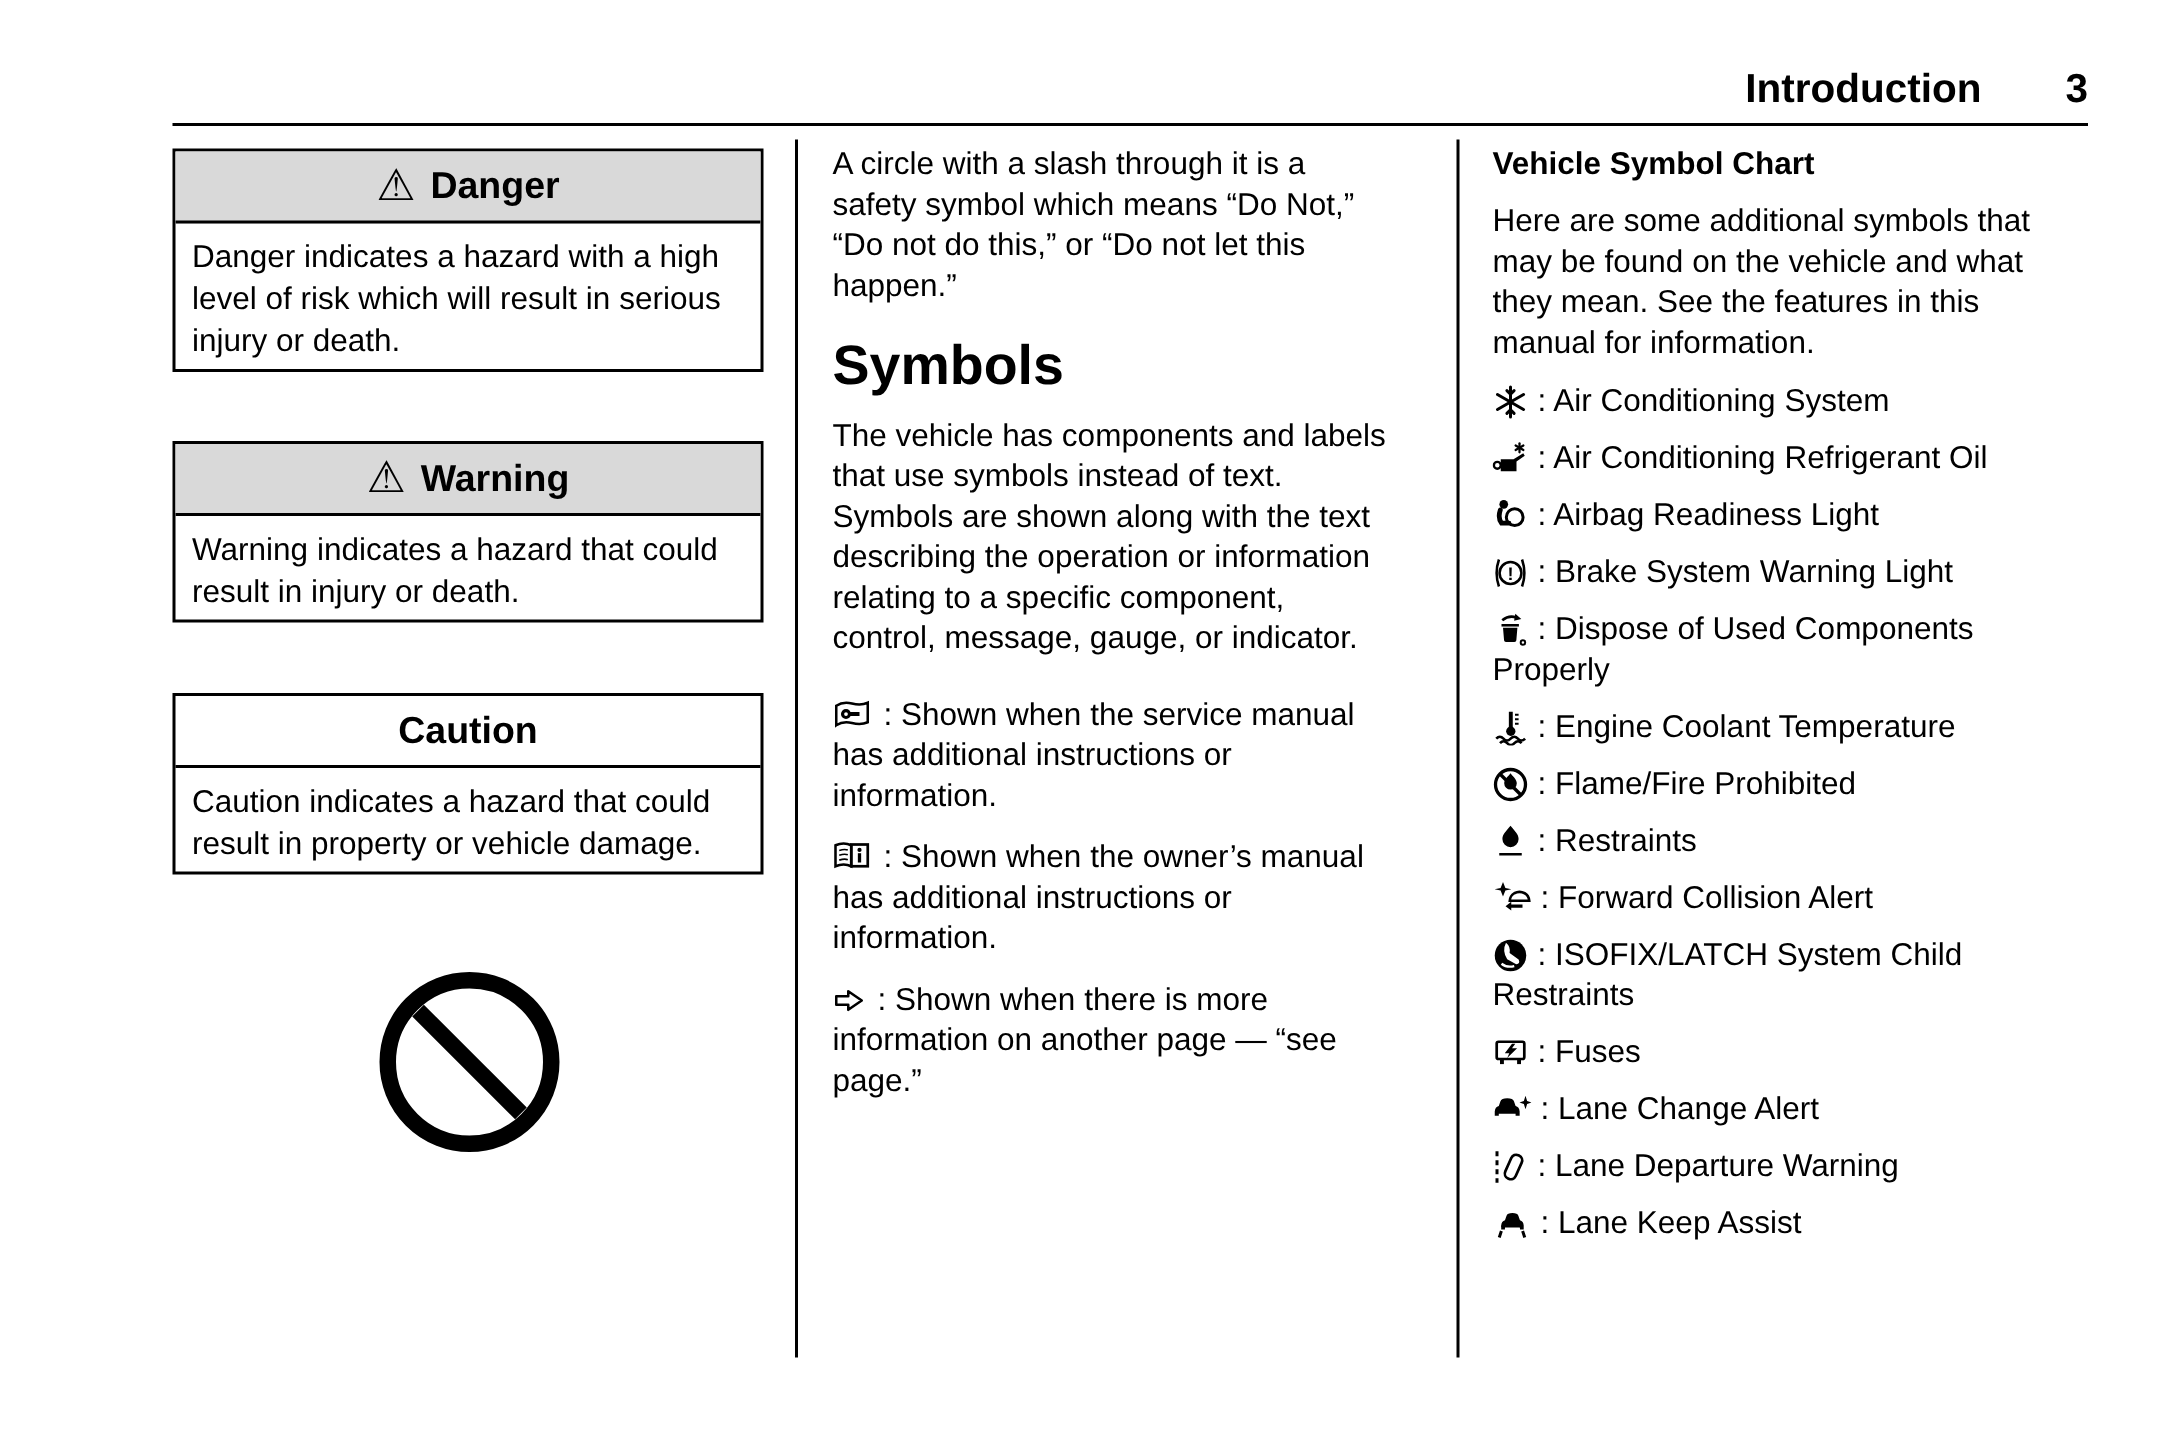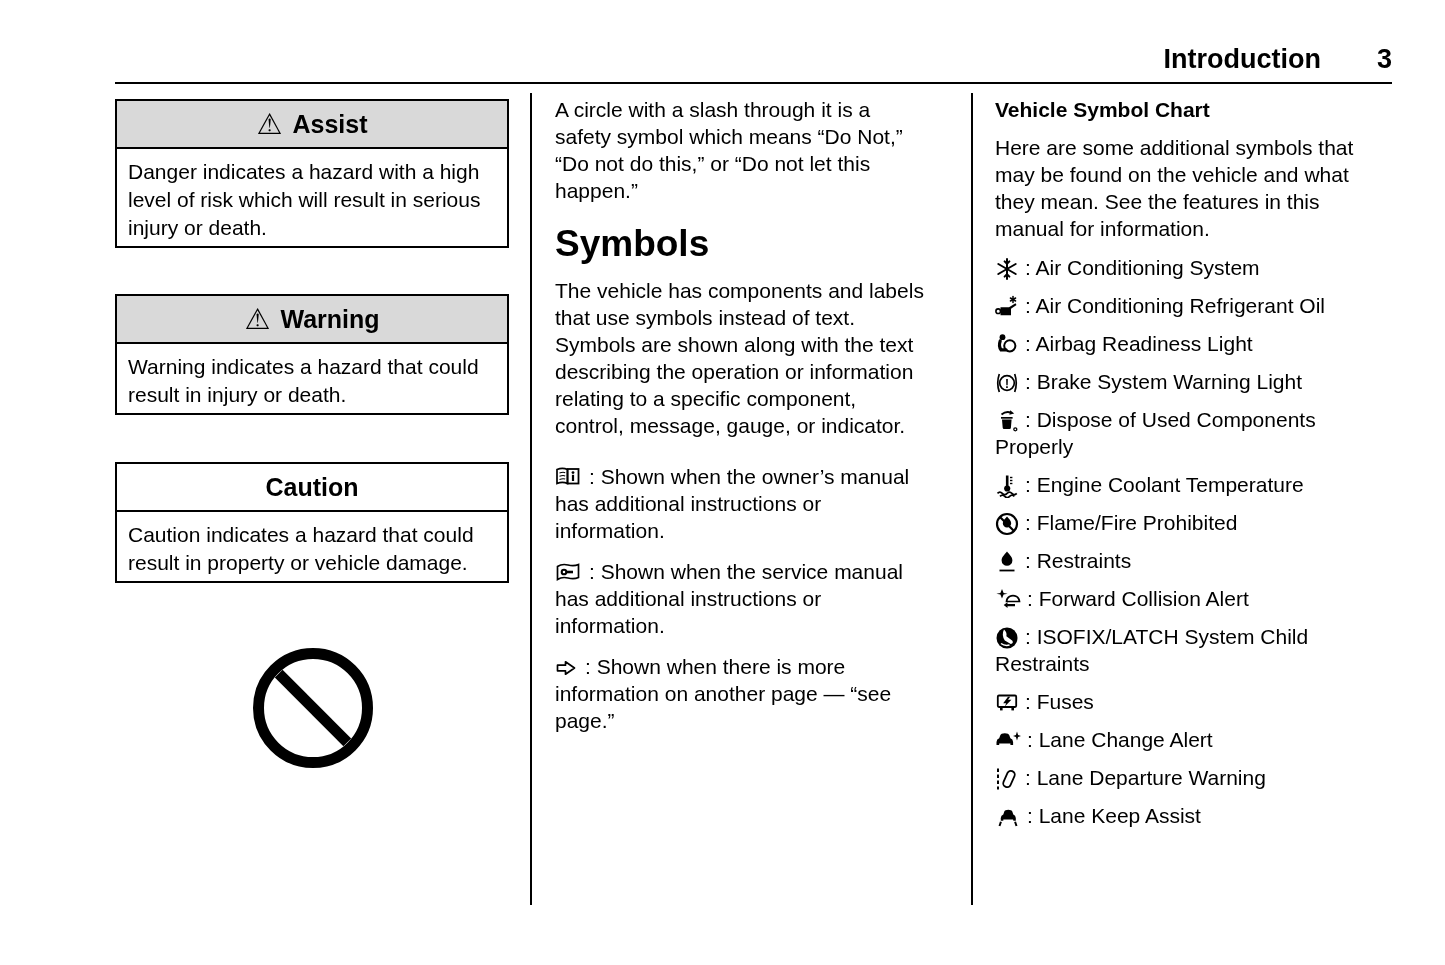--- a/index.html
+++ b/index.html
@@ -49,21 +49,21 @@
     <span>3</span>
   </div>
   <div class="hrule"></div>
   <div class="vrule one"></div>
   <div class="vrule two"></div>
 
   <div class="col col-left">
     <div class="alert-box mb1">
       <div class="alert-hd gray">
         <span class="warn-tri">⚠</span>
-        <span>Assist</span>
+        <span>Danger</span>
       </div>
       <div class="alert-bd">Danger indicates a hazard with a high level of risk which will result in serious injury or death.</div>
     </div>
 
     <div class="alert-box mb2">
       <div class="alert-hd gray">
         <span class="warn-tri">⚠</span>
         <span>Warning</span>
       </div>
       <div class="alert-bd">Warning indicates a hazard that could result in injury or death.</div>
@@ -76,40 +76,40 @@
       <div class="alert-bd">Caution indicates a hazard that could result in property or vehicle damage.</div>
     </div>
 
     <div class="prohibition"></div>
   </div>
 
   <div class="col col-mid">
     <p class="para">A circle with a slash through it is a safety symbol which means “Do Not,” “Do not do this,” or “Do not let this happen.”</p>
     <div class="symbols-h">Symbols</div>
     <p class="para">The vehicle has components and labels that use symbols instead of text. Symbols are shown along with the text describing the operation or information relating to a specific component, control, message, gauge, or indicator.</p>
+
+    <div class="note">
+      <span class="ic"><svg width="26" height="22" viewBox="0 0 26 22">
+            <path d="M2.5 5.5 Q7 2.5 13 4 Q19 5.5 23.5 3.5 V16.5 Q19 18.5 13 17 Q7 15.5 2.5 18.5 Z" fill="none" stroke="#000" stroke-width="1.7"></path>
+            <circle cx="9" cy="11" r="2.3" fill="none" stroke="#000" stroke-width="2.1"></circle>
+            <line x1="11.3" y1="11" x2="18" y2="11" stroke="#000" stroke-width="2.6"></line>
+          </svg></span><span>: Shown when the service manual has additional instructions or information.</span>
+    </div>
 
     <div class="note">
       <span class="ic"><svg width="26" height="22" viewBox="0 0 26 22">
             <path d="M2 3.5 Q7.5 1.2 12.5 3.5 V17.5 Q7.5 15.2 2 17.5 Z" fill="none" stroke="#000" stroke-width="1.7"></path>
             <path d="M4.5 7 Q8 5.8 10.2 6.7 M4.5 10.2 Q8 9 10.2 9.9 M4.5 13.4 Q8 12.2 10.2 13.1" fill="none" stroke="#000" stroke-width="1.1"></path>
             <rect x="12.5" y="3" width="11" height="14.5" fill="none" stroke="#000" stroke-width="1.8"></rect>
             <circle cx="18" cy="6.6" r="1.4" fill="#000"></circle>
             <rect x="16.9" y="8.8" width="2.2" height="6.2" fill="#000"></rect>
           </svg></span><span>: Shown when the owner’s manual has additional instructions or information.</span>
     </div>
 
     <div class="note">
-      <span class="ic"><svg width="26" height="22" viewBox="0 0 26 22">
-            <path d="M2.5 5.5 Q7 2.5 13 4 Q19 5.5 23.5 3.5 V16.5 Q19 18.5 13 17 Q7 15.5 2.5 18.5 Z" fill="none" stroke="#000" stroke-width="1.7"></path>
-            <circle cx="9" cy="11" r="2.3" fill="none" stroke="#000" stroke-width="2.1"></circle>
-            <line x1="11.3" y1="11" x2="18" y2="11" stroke="#000" stroke-width="2.6"></line>
-          </svg></span><span>: Shown when the service manual has additional instructions or information.</span>
-    </div>
-
-    <div class="note">
       <span class="ic"><svg width="22" height="20" viewBox="0 0 22 20">
             <path d="M2.5 7.2 h8 V3.8 L19.5 10 L10.5 16.2 V12.8 h-8 z" fill="none" stroke="#000" stroke-width="1.7" stroke-linejoin="round"></path>
           </svg></span><span>: Shown when there is more information on another page — “see page.”</span>
     </div>
   </div>
 
   <div class="col col-right">
     <div class="chart-h">Vehicle Symbol Chart</div>
     <p class="chart-intro">Here are some additional symbols that may be found on the vehicle and what they mean. See the features in this manual for information.</p>
 

